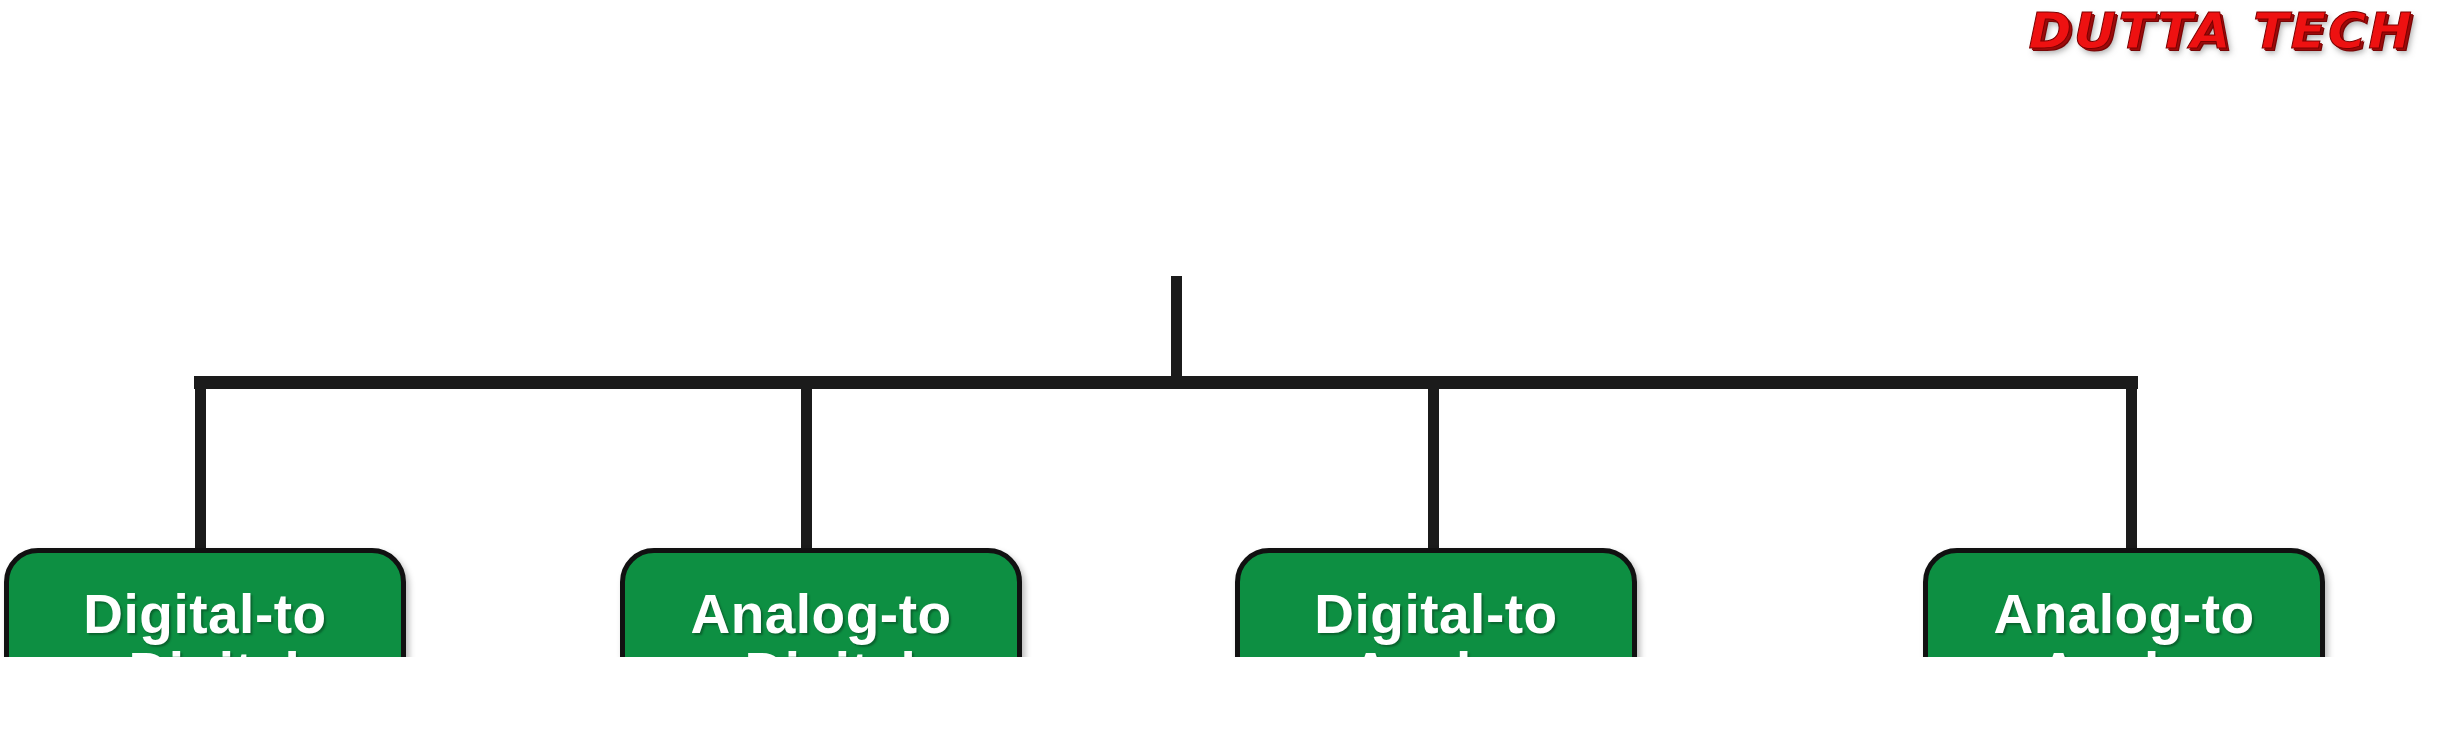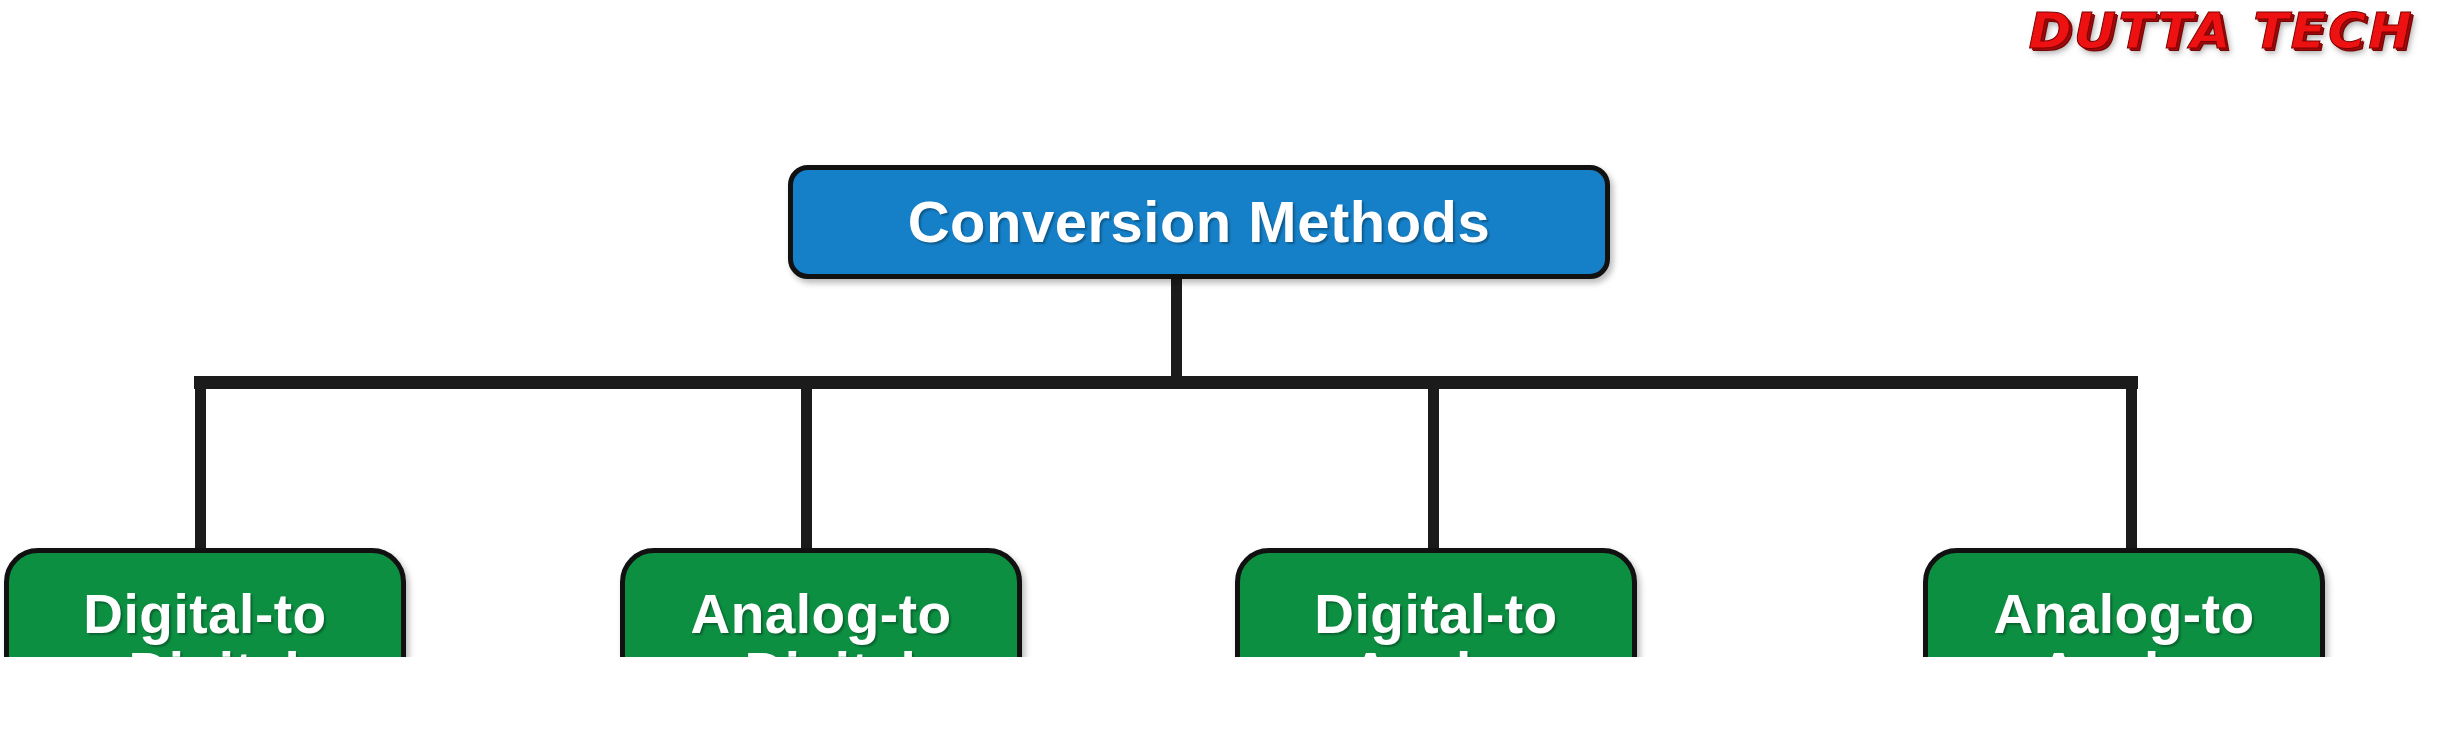--- a/index.html
+++ b/index.html
@@ -124,23 +124,20 @@
 
   <div class="connector" id="stem-root"></div>
 
   <div class="connector" id="bus-horizontal"></div>
 
   <div class="connector drop" id="drop-0"></div>
   <div class="connector drop" id="drop-1"></div>
   <div class="connector drop" id="drop-2"></div>
   <div class="connector drop" id="drop-3"></div>
 
-  <div class="node" id="root-node">
-    <span class="root-text">Conversion Methods</span>
-  </div>
 
   <div class="node leaf-node" id="leaf-0">
     <span class="leaf-text">Digital-to
 -Digital</span>
   </div>
 
   <div class="node leaf-node" id="leaf-1">
     <span class="leaf-text">Analog-to
 -Digital</span>
   </div>

